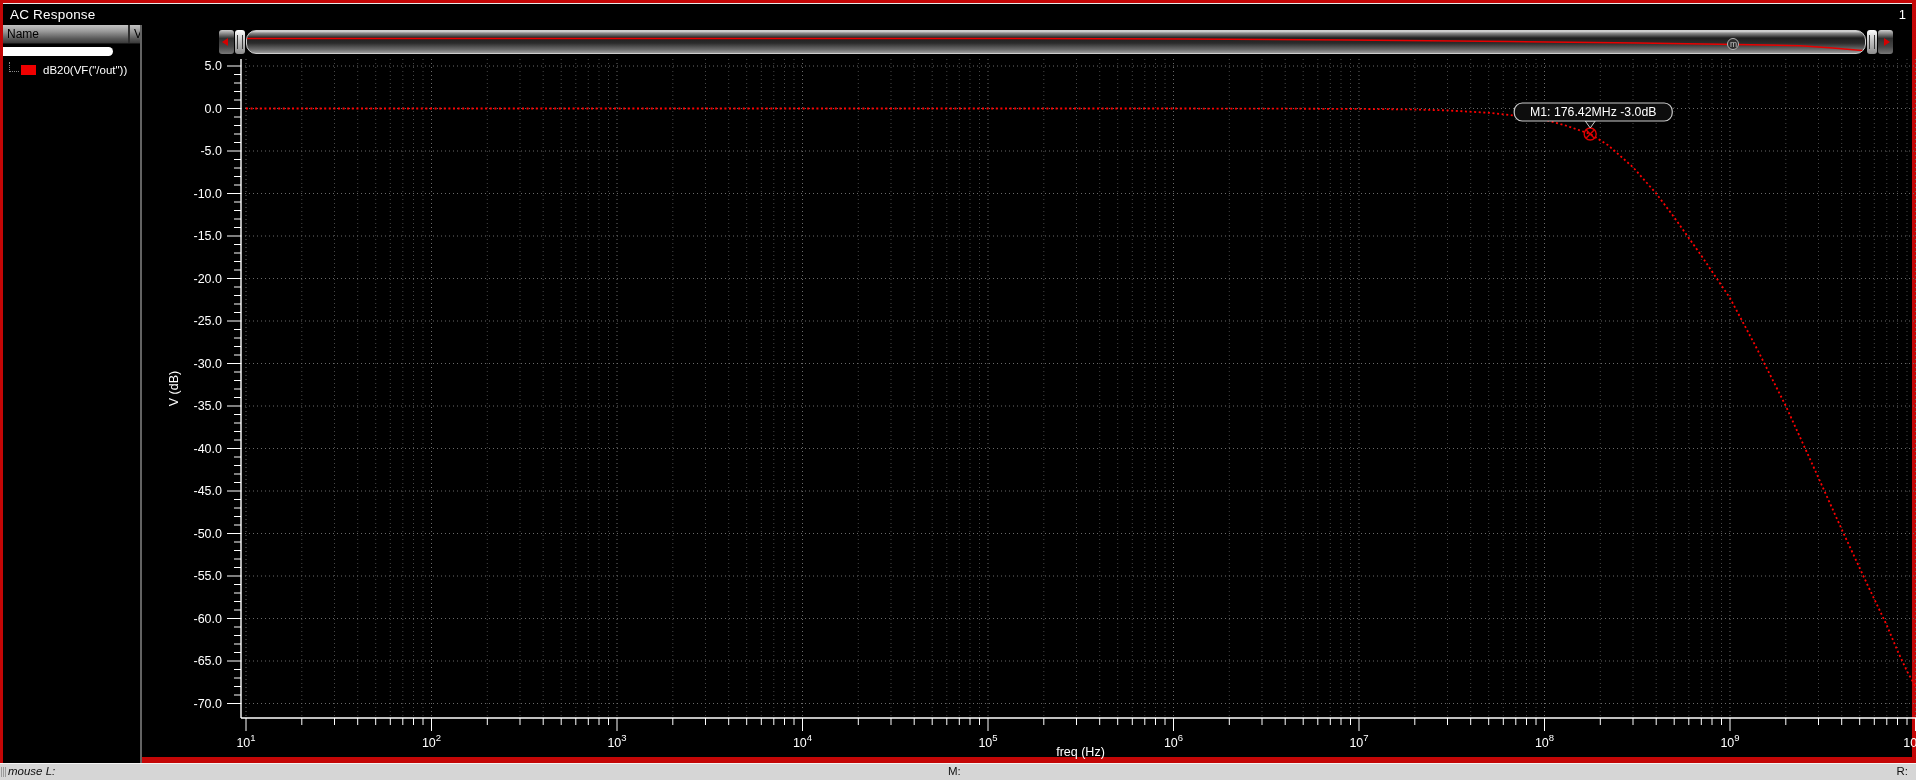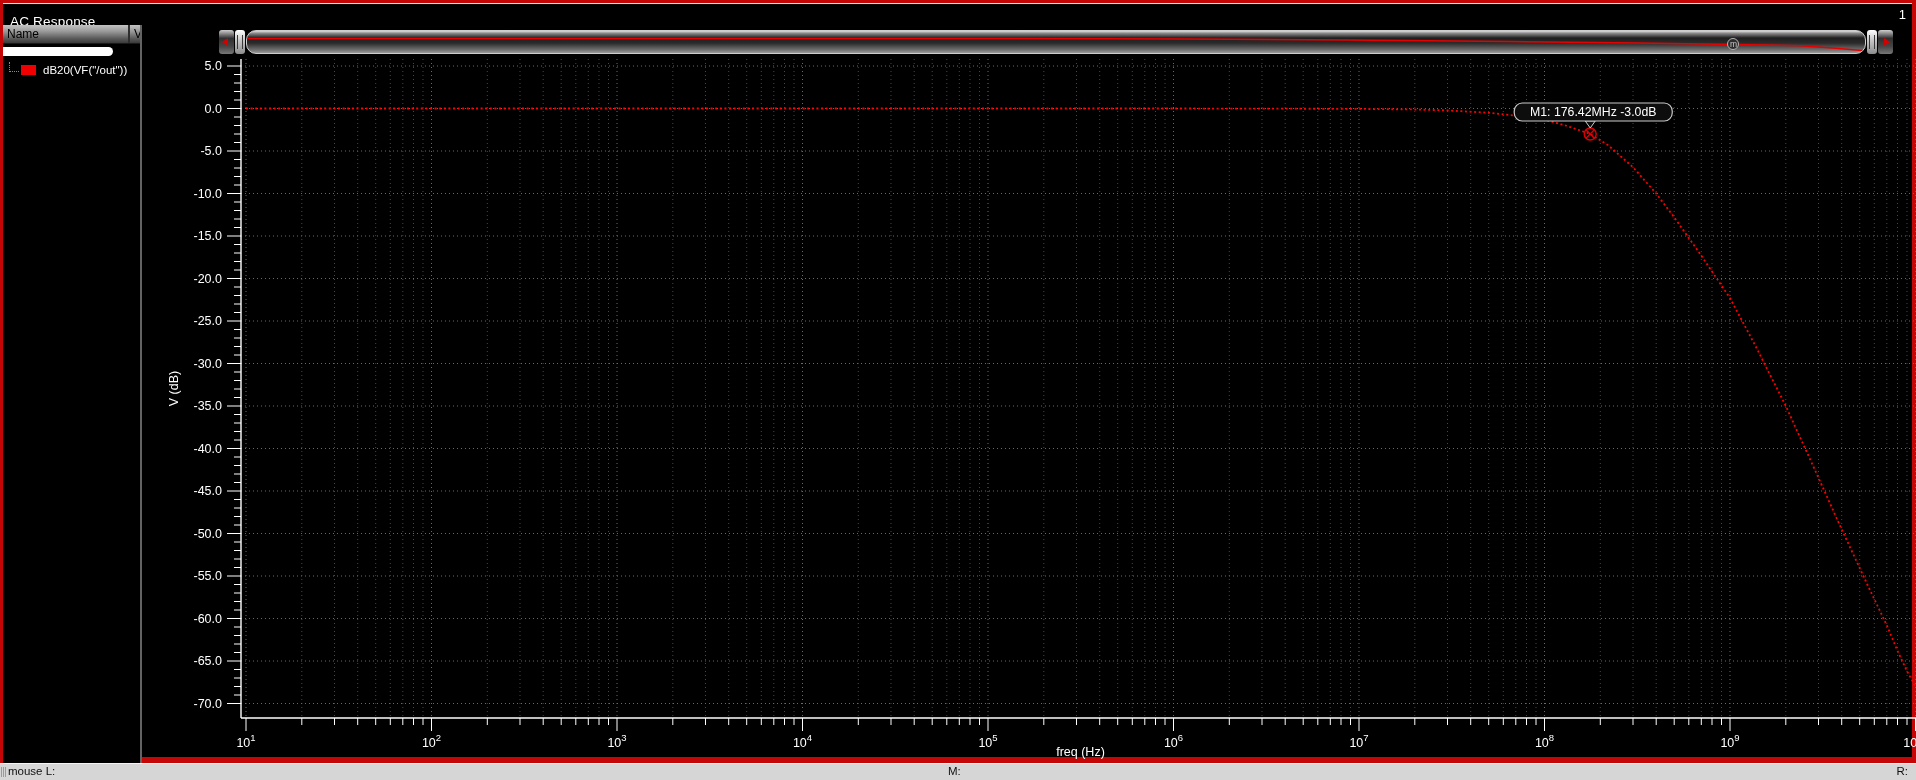--- a/index.html
+++ b/index.html
@@ -1,21 +1,21 @@
 <!DOCTYPE html>
 <html><head>
 <meta charset="utf-8">
 <style>
   html,body{margin:0;padding:0;background:#000;width:1916px;height:780px;overflow:hidden;
     font-family:"Liberation Sans","DejaVu Sans",sans-serif;}
   
   .window{position:absolute;left:0;top:0;width:1916px;height:764px;box-sizing:border-box;
     border:3px solid #c40606;border-bottom-width:7px;border-right-width:4px;background:#000;}
   .titlebar{position:relative;height:21px;background:#000;border-top:1px solid #e9e9e9;}
-  .title-text{position:absolute;left:7px;top:10px;color:#fff;font-size:13.5px;letter-spacing:.2px;}
+  .title-text{position:absolute;left:7px;top:3px;color:#fff;font-size:13.5px;letter-spacing:.2px;}
   .page-indicator{position:absolute;right:6px;top:3px;color:#fff;font-size:13px;}
   .content{position:relative;width:100%;height:740px;}
   
   .left-panel{position:absolute;left:0;top:0;width:137px;height:100%;background:#000;}
   .panel-header{display:flex;height:18px;background:linear-gradient(180deg,#c3c3c3 0%,#9a9a9a 35%,#5a5a5a 75%,#3a3a3a 100%);
     border-bottom:1px solid #1a1a1a;align-items:center;}
   .panel-header .hcell{font-size:12px;color:#000;padding-left:4px;white-space:nowrap;overflow:hidden;}
   .hcell-name{flex:1;}
   .hcol-sep{width:2px;height:100%;background:#2e2e2e;}
   .hcell-vis{width:6px;}
@@ -45,21 +45,21 @@
     background:linear-gradient(180deg,#dedede 0%,#8c8c8c 10%,#1e1e1e 32%,#2b2b2b 55%,#6e6e6e 85%,#9b9b9b 100%);}
   .sl-track svg{position:absolute;left:0;top:0;width:100%;height:100%;}
   .m-badge{position:absolute;left:91.5%;top:7px;width:12px;height:12px;border-radius:50%;
     border:1.5px solid #b5b5b5;background:#2d2d2d;color:#c8c8c8;font-size:8.5px;line-height:11px;
     text-align:center;box-sizing:border-box;}
   
   .statusbar{position:absolute;left:0;bottom:0;width:1916px;height:16px;background:#d6d6d6;
     border-top:1px solid #f4f4f4;font-size:11.5px;color:#101010;}
   .sb-grip{position:absolute;left:1px;top:3px;width:5px;height:10px;
     background:repeating-linear-gradient(90deg,#9a9a9a 0 1px,#d6d6d6 1px 2px);}
-  .sb-left{position:absolute;left:8px;top:1px;}
+  .sb-left{position:absolute;left:8px;top:1px;font-style:italic;}
   .sb-mid{position:absolute;left:948px;top:1px;}
   .sb-right{position:absolute;right:8px;top:1px;}
 </style>
 </head>
 <body>
 
 <div class="window">
   <div class="titlebar">
     <span class="title-text">AC Response</span>
     <span class="page-indicator">1</span>

